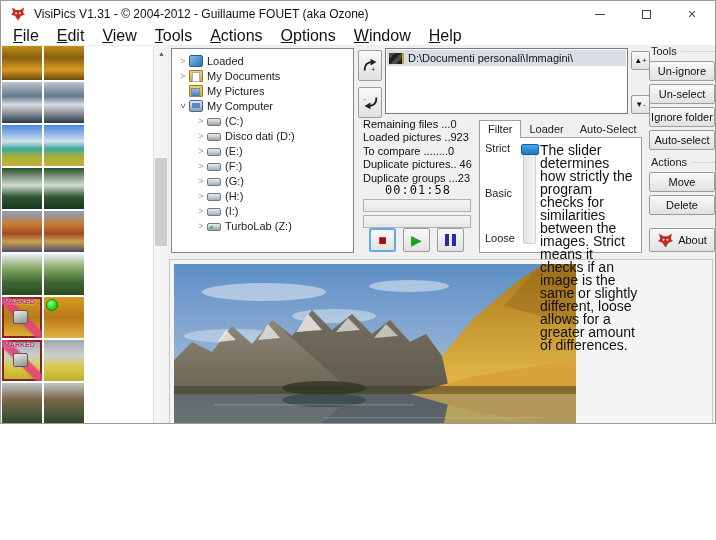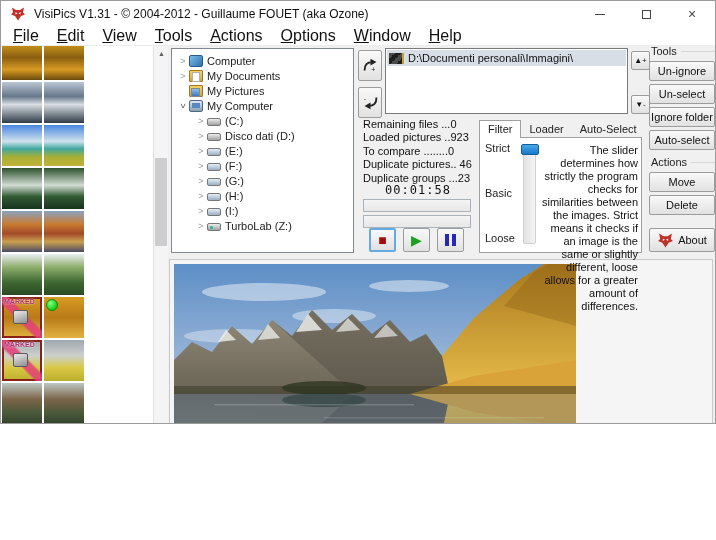--- a/index.html
+++ b/index.html
@@ -92,21 +92,21 @@
   .tab { font-size:11px; color:#222; padding:2px 8px 3px; }
   .tab.active { background:#fff; border:1px solid #a0a0a0; border-bottom:none; position:relative; z-index:3; }
   .tabpanel { position:absolute; top:136px; left:478px; width:163px; height:116px; background:#fff;
     border:1px solid #a0a0a0; z-index:2; display:flex; padding:4px 3px 6px 5px; }
   .slider-labels { width:36px; display:flex; flex-direction:column; justify-content:space-between;
     font-size:11px; color:#222; text-align:left; padding:0 0 2px 0; }
   .slider-track { width:13px; margin:2px 4px 2px 2px; background:linear-gradient(90deg,#e2e2e2,#f4f4f4);
     border:1px solid #d0d0d0; border-radius:2px; position:relative; }
   .slider-handle { position:absolute; top:-1px; left:-3px; width:18px; height:11px;
     background:linear-gradient(#4aa8e8,#1a78c8); border:1px solid #1060a0; border-radius:2px; }
-  .slider-desc { flex:1; font-size:11px; line-height:13px; text-align:right; color:#111; padding-top:2px; }
+  .slider-desc { flex:1; font-size:14px; line-height:13px; text-align:left; color:#111; padding-top:2px; }
   
   .rightcol { position:absolute; top:44px; left:648px; width:66px; }
   .group-label { font-size:11px; color:#222; display:flex; align-items:center; gap:4px; margin:0 0 4px 2px; }
   .group-label::after { content:""; flex:1; border-top:1px solid #d6d6d6; }
   .rightcol .btn { width:66px; height:20px; margin-bottom:3px; }
   .about-btn { margin-top:13px !important; height:24px !important; gap:4px; }
   
   .preview-panel { position:absolute; top:258px; left:168px; width:544px; height:247px;
     background:#f5f5f5; border:1px solid #c9c9c9; }
   .preview-img { position:absolute; top:4px; left:4px; width:402px; height:238px; }
@@ -226,21 +226,21 @@
   <div class="thumb-scroll">
     <span class="scroll-arrow up">▲</span>
     <span class="scroll-arrow down">▼</span>
     <div class="scroll-thumb"></div>
   </div>
 
   <div class="tree-panel">
       <div class="tree-row ind0">
         <span class="expander">&gt;</span>
         <span class="tico desktop"></span>
-        <span class="tree-label">Computer</span>
+        <span class="tree-label">Loaded</span>
       </div>
       <div class="tree-row ind0">
         <span class="expander">&gt;</span>
         <span class="tico folder-docs"></span>
         <span class="tree-label">My Documents</span>
       </div>
       <div class="tree-row ind0">
         <span class="expander"></span>
         <span class="tico folder-pics"></span>
         <span class="tree-label">My Pictures</span>

